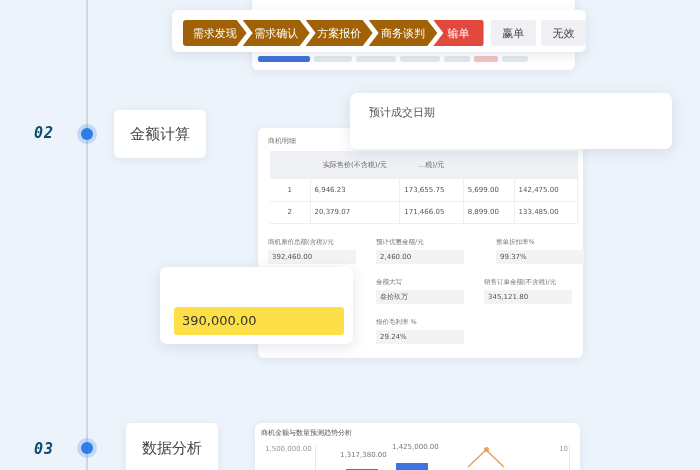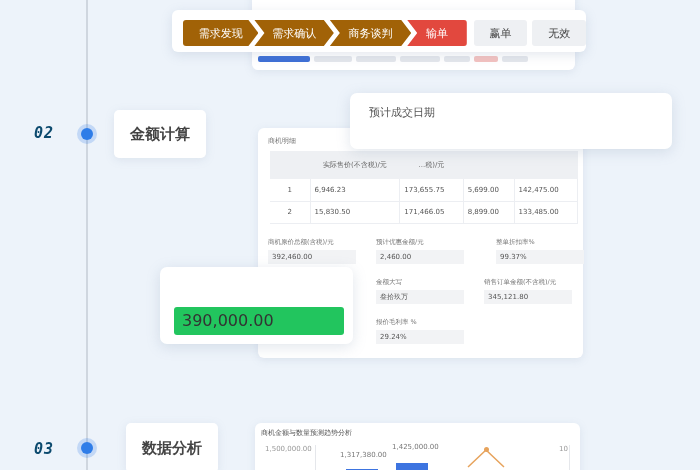--- a/index.html
+++ b/index.html
@@ -21,21 +21,21 @@
     font-size: 15px; color: #0c4a6e; letter-spacing: 1px;
   }
   .step-dot {
     position: absolute; left: 81px; width: 12px; height: 12px; border-radius: 50%;
     background: #2f7de8;
     box-shadow: 0 0 0 4px rgba(47,125,232,0.22);
   }
   .step-label {
     position: absolute; background: #fff; border-radius: 5px;
     box-shadow: 0 2px 10px rgba(120,140,170,0.15);
-    font-size: 15px; color: #444; font-weight: bold;
+    font-size: 15px; color: #444; font-weight: normal;
     display: flex; align-items: center; justify-content: center;
   }
 
   
   .card-back-top {
     position: absolute; left: 252px; top: -10px; width: 323px; height: 80px;
     background: #fff; border-radius: 6px;
     box-shadow: 0 2px 8px rgba(120,140,170,0.15);
   }
   .mini-stages {
@@ -106,21 +106,21 @@
 
   
   .forecast-card {
     position: absolute; left: 160px; top: 267px; width: 193px; height: 77px;
     background: #fff; border-radius: 7px;
     box-shadow: 0 3px 14px rgba(120,140,170,0.22);
   }
   .forecast-card .lbl { position: absolute; left: 14px; top: 18px; font-size: 12px; color: #555; }
   .forecast-card .val {
     position: absolute; left: 14px; top: 40px; width: 170px; height: 28px;
-    background: #22c55e; border-radius: 3px; font-size: 16px; color: #333;
+    background: #fde047; border-radius: 3px; font-size: 13px; color: #333;
     padding-left: 8px; line-height: 28px;
   }
 
   
   .chart-card {
     position: absolute; left: 255px; top: 423px; width: 325px; height: 60px;
     background: #fff; border-radius: 6px;
     box-shadow: 0 2px 8px rgba(120,140,170,0.15);
   }
   .chart-title { position: absolute; left: 6px; top: 5px; font-size: 7px; color: #555; }
@@ -151,20 +151,21 @@
   <div class="mini-stage" style="width:40px;"></div>
   <div class="mini-stage" style="width:40px;"></div>
   <div class="mini-stage" style="width:26px;"></div>
   <div class="mini-stage red" style="width:24px;"></div>
   <div class="mini-stage" style="width:26px;"></div>
 </div>
 
 <div class="stage-bar">
   <div class="stage first" style="width:76px;">需求发现</div>
   <div class="stage" style="width:80px; margin-left:-6px;">需求确认</div>
+  <div class="stage" style="width:80px; margin-left:-6px;">方案报价</div>
   <div class="stage" style="width:82px; margin-left:-6px;">商务谈判</div>
   <div class="stage lose" style="width:60px; margin-left:-6px;">输单</div>
   <div class="stage-btn">赢单</div>
   <div class="stage-btn">无效</div>
 </div>
 
 <div class="detail-card">
   <div class="detail-title">商机明细</div>
   <table class="detail-table">
     <thead>
@@ -179,21 +180,21 @@
     <tbody>
       <tr>
         <td>1</td>
         <td>6,946.23</td>
         <td>173,655.75</td>
         <td>5,699.00</td>
         <td>142,475.00</td>
       </tr>
       <tr>
         <td>2</td>
-        <td>15,830.50</td>
+        <td>20,379.07</td>
         <td>171,466.05</td>
         <td>8,899.00</td>
         <td>133,485.00</td>
       </tr>
     </tbody>
   </table>
 
   <div class="field-grid">
     <div class="fld" style="left:0; top:0;">
       <div class="fld-label">商机原价总额(含税)/元</div>

